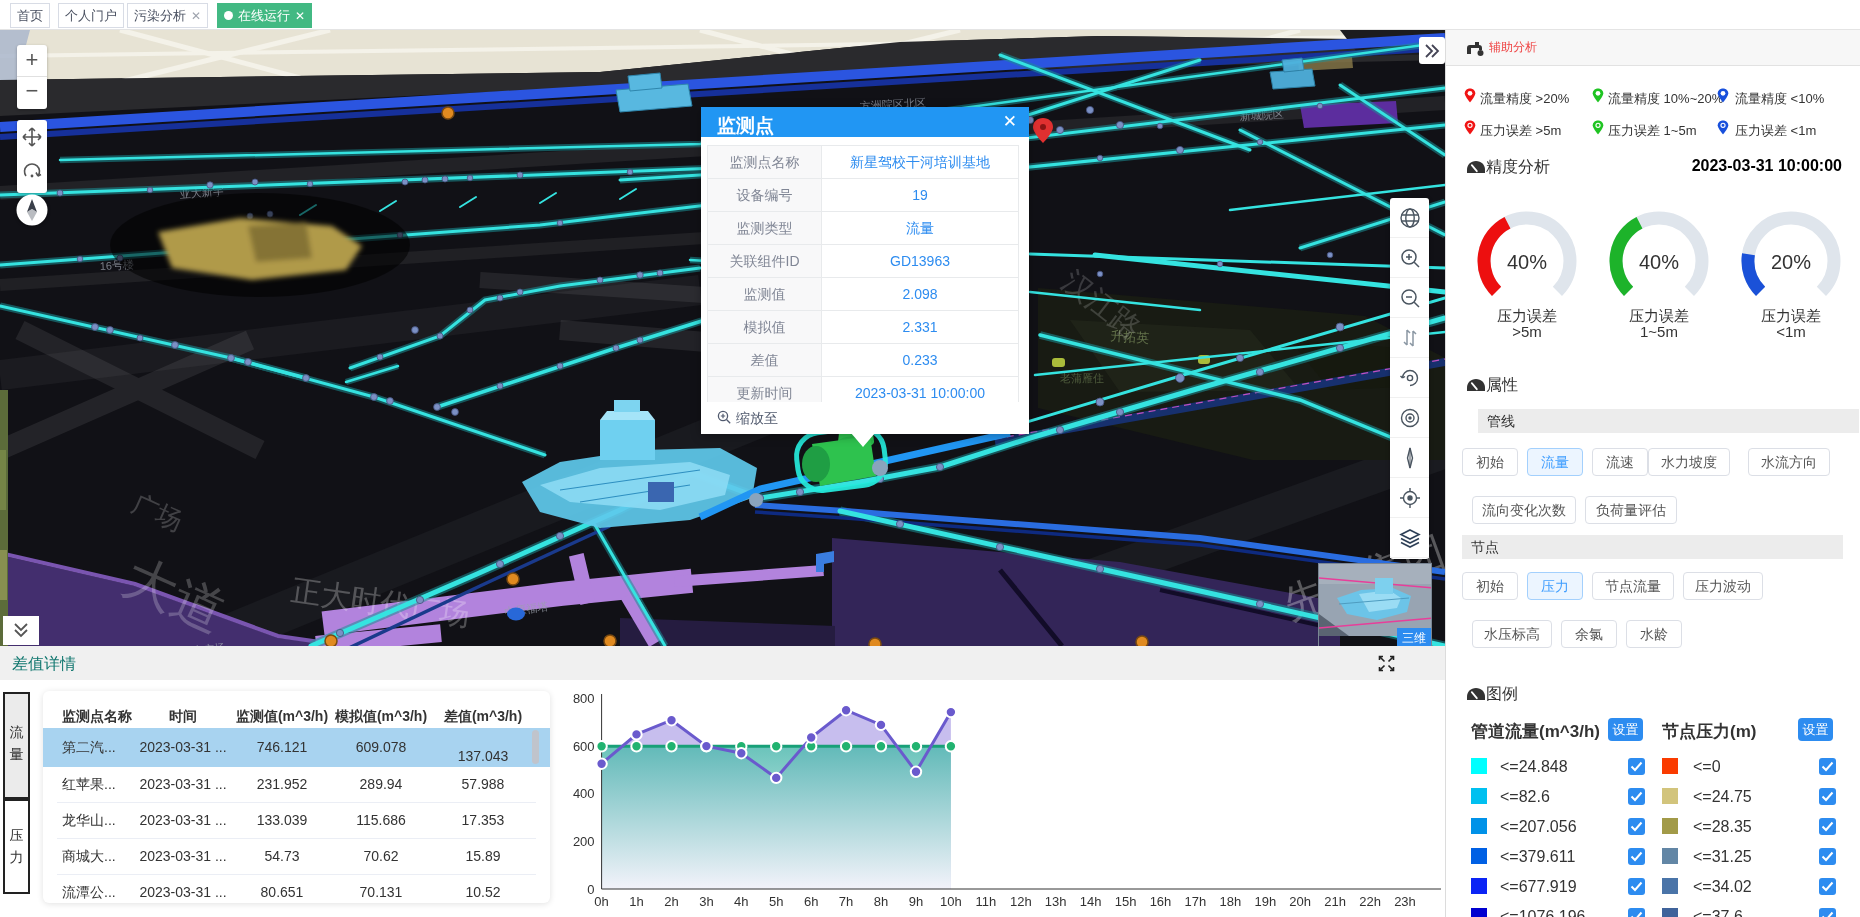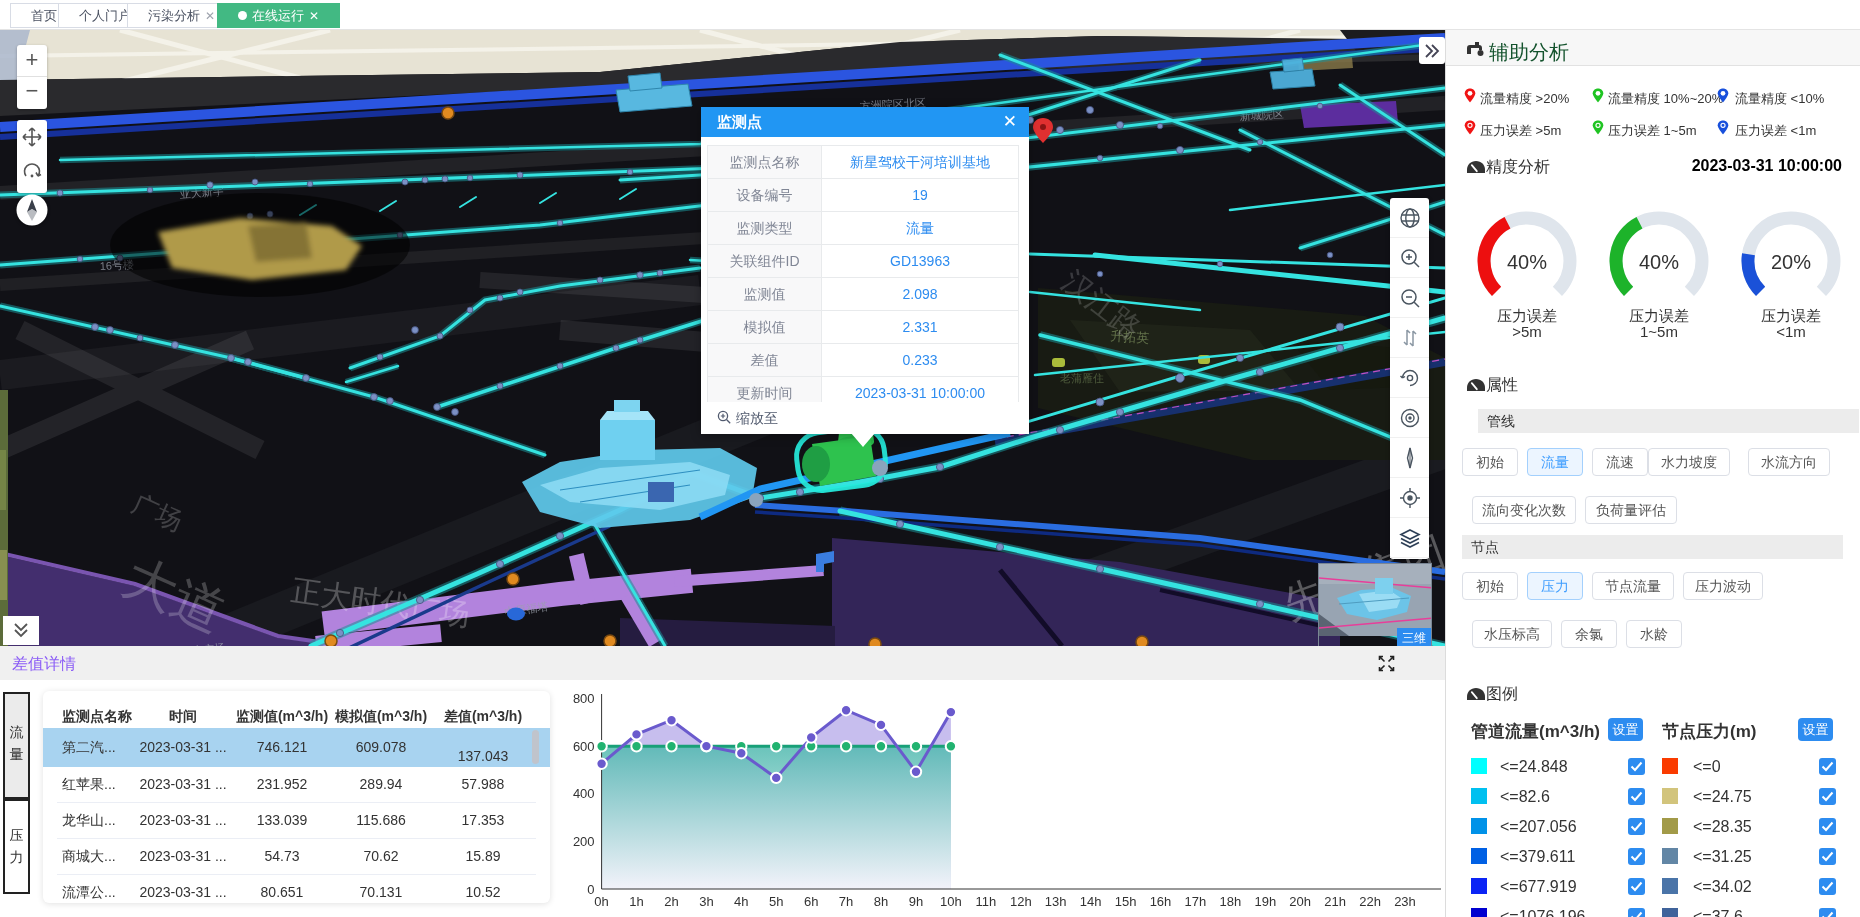--- a/index.html
+++ b/index.html
@@ -1,48 +1,48 @@
 <!DOCTYPE html>
 <html><head>
 <meta charset="utf-8">
 <style>
 * { margin:0; padding:0; box-sizing:border-box; }
 html,body { width:1860px; height:917px; overflow:hidden; font-family:"Liberation Sans", sans-serif; background:#fff; }
 #tabbar { position:absolute; left:0; top:0; width:1860px; height:30px; background:#fff; border-bottom:1px solid #e4e4e4; }
-.tab { position:absolute; top:3px; height:25px; line-height:23px; border:1px solid #d8dce5; background:#fff; color:#495060; font-size:13px; padding:0 20px; }
+.tab { position:absolute; top:3px; height:25px; line-height:23px; border:1px solid #d8dce5; background:#fff; color:#495060; font-size:13px; padding:0 6px; }
 .tab .x { color:#9ea3ad; font-size:12px; margin-left:5px; }
 .tab.active { background:#42b983; border-color:#42b983; color:#fff; }
 .tab.active .dot { display:inline-block; width:9px; height:9px; background:#fff; border-radius:50%; margin-right:5px; }
 .tab.active .x { color:#fff; }
 #maparea { position:absolute; left:0; top:30px; width:1445px; height:616px; background:#111116; overflow:hidden; }
 #bottompanel { position:absolute; left:0; top:646px; width:1445px; height:271px; background:#fff; }
 #bp-head { position:absolute; left:0; top:0; width:1445px; height:34px; background:#f0f0f0; }
-#bp-head .t { position:absolute; left:12px; top:8px; font-size:16px; color:#8b5cf6; }
+#bp-head .t { position:absolute; left:12px; top:8px; font-size:16px; color:#0f766e; }
 #rightpanel { position:absolute; left:1445px; top:30px; width:415px; height:887px; background:#fff; border-left:1px solid #dcdcdc; overflow:hidden; }
 #rp-head { position:absolute; left:0; top:0; width:415px; height:36px; background:#f7f7f7; border-bottom:1px solid #e2e2e2; }
-#rp-head .t { position:absolute; left:43px; top:9px; font-size:20px; color:#14532d;text-align:center; }
+#rp-head .t { position:absolute; left:43px; top:9px; font-size:12px; color:#ef4444;text-align:center; }
 .sechead { position:absolute; font-size:16px; color:#333; }
 .graybar { position:absolute; left:16px; width:381px; height:24px; background:#ececec; font-size:14px; color:#333; line-height:24px; padding-left:9px; }
 .btn { position:absolute; height:28px; border:1px solid #dcdfe6; border-radius:4px; background:#fff; color:#555; font-size:14px; text-align:center; }
 .btn.active { background:#ecf5ff; border-color:#a3d0fd; color:#409eff; }
 .setbtn { position:absolute; width:35px; height:23px; background:#2d8cf0; border-radius:4px; color:#fff; font-size:13px; text-align:center; line-height:23px; }
 .lgsq { position:absolute; width:16px; height:16px; }
 .lgtxt { position:absolute; font-size:16px; color:#333; }
 .cbx { position:absolute; width:17px; height:17px; background:#2d8cf0; border-radius:3px; }
 .cbx svg { position:absolute; left:2px; top:3px; }
 .colhead { position:absolute; font-size:17px; font-weight:bold; color:#333; }
 .pinrow { position:absolute; left:0; width:415px; height:20px; }
 .pinrow span { position:absolute; top:2px; font-size:13px; color:#333; }
 .pin { position:absolute; top:0; }
 .gauge { position:absolute; width:100px; }
 .gauge .pct { position:absolute; left:0; top:40px; width:100px; text-align:center; font-size:20px; color:#333; }
 .gauge .lb { position:absolute; left:-16px; top:97px; width:132px; text-align:center; font-size:15px; color:#333; line-height:16px; }
 #popup { position:absolute; left:701px; top:107px; width:328px; height:327px; background:#fff; box-shadow:0 2px 10px rgba(0,0,0,.3); }
 #popup-head { position:absolute; left:0; top:0; width:328px; height:30px; background:#2196f3; }
-#popup-head .t { position:absolute; left:16px; top:6px; color:#fff; font-size:15px; font-weight:bold; }
+#popup-head .t { position:absolute; left:16px; top:6px; color:#fff; font-size:19px; font-weight:bold; }
 #popup-head .x { position:absolute; right:12px; top:4px; color:#fff; font-size:17px; }
 #ptable { position:absolute; left:6px; top:38px; width:312px; height:257px; overflow:hidden; border-top:1px solid #e8eaec; border-left:1px solid #e8eaec; }
 .prow { display:flex; border-bottom:1px solid #e8eaec; height:33px; }
 .prow .lab { width:114px; background:#f8f8f9; color:#808695; font-size:14px; text-align:center; line-height:32px; border-right:1px solid #e8eaec; }
 .prow .val { flex:1; color:#2d8cf0; font-size:14px; text-align:center; line-height:32px; border-right:1px solid #e8eaec; }
 #pzoom { position:absolute; left:16px; top:303px; font-size:14px; color:#515a6e; }
 #ptr { position:absolute; left:851px; top:433px; width:0; height:0; border-left:12px solid transparent; border-right:12px solid transparent; border-top:14px solid #fff; }
 .vtab { position:absolute; left:3px; width:27px; border:2px solid #222; font-size:14px; color:#333; text-align:center; }
 .vtab div { margin-top:4px; }
 #dtable { position:absolute; left:43px; top:45px; width:507px; height:212px; background:#fff; border-radius:6px; box-shadow:0 1px 6px rgba(0,0,0,.12); overflow:hidden; }

